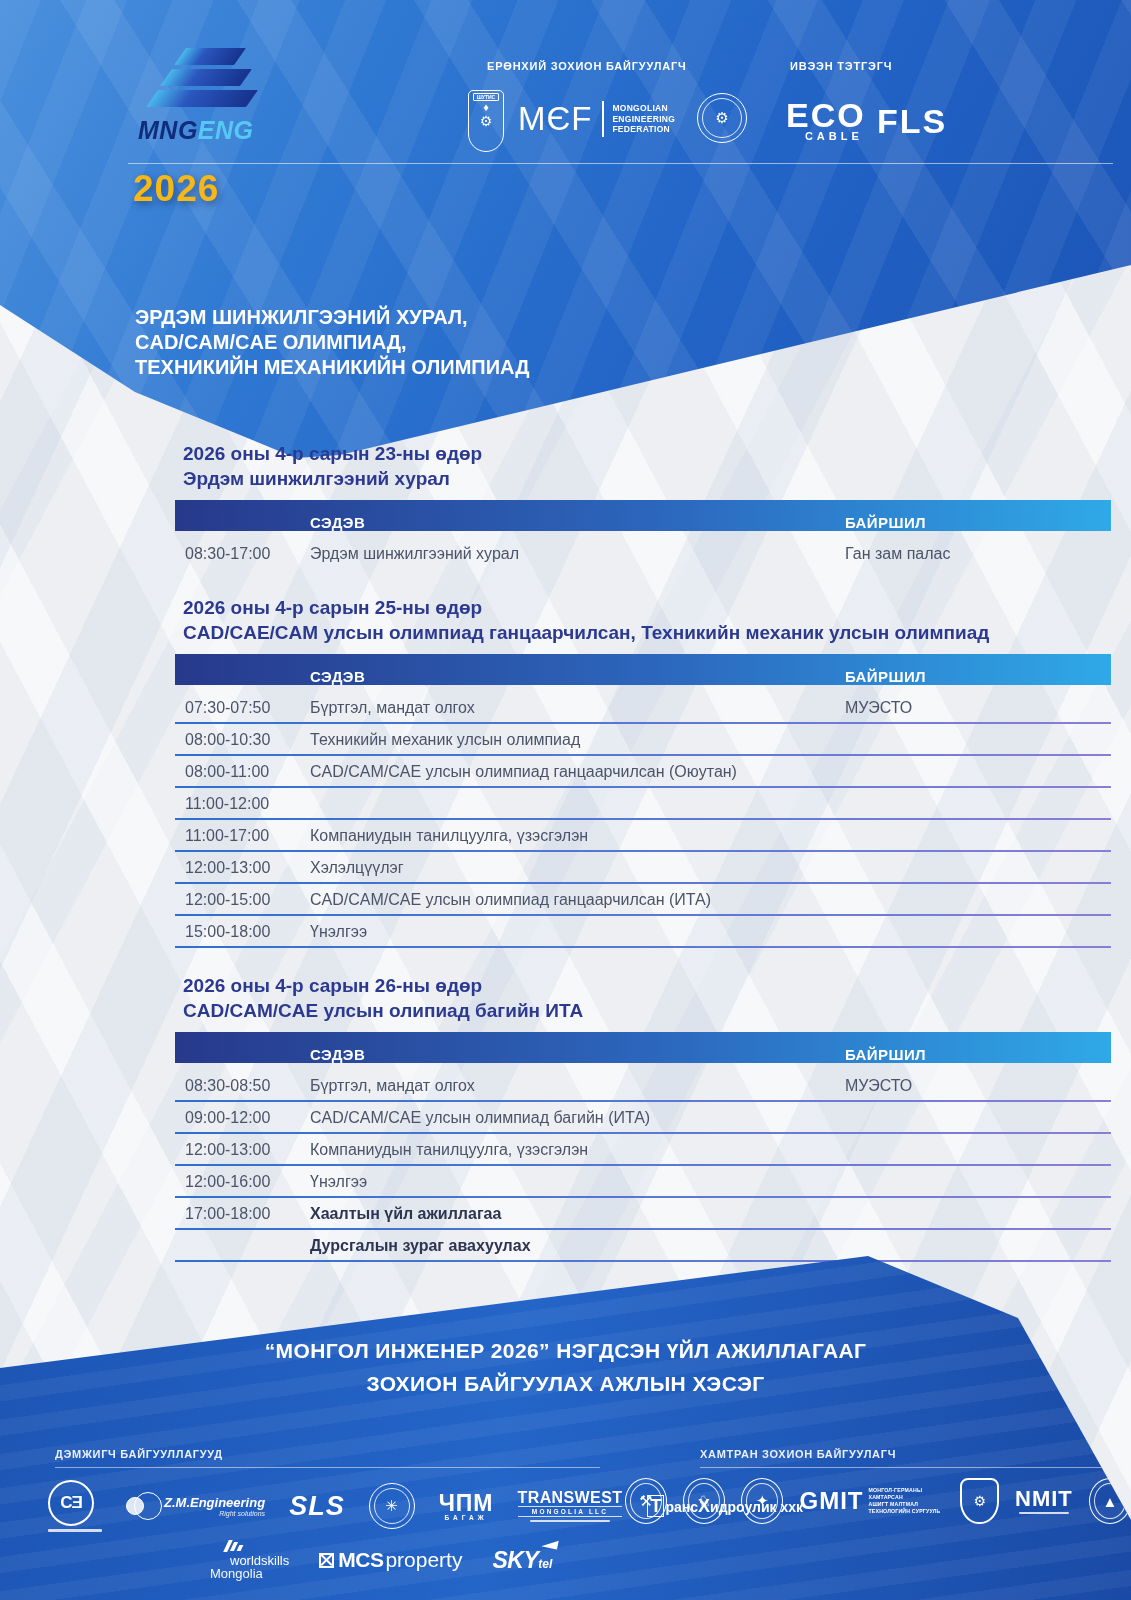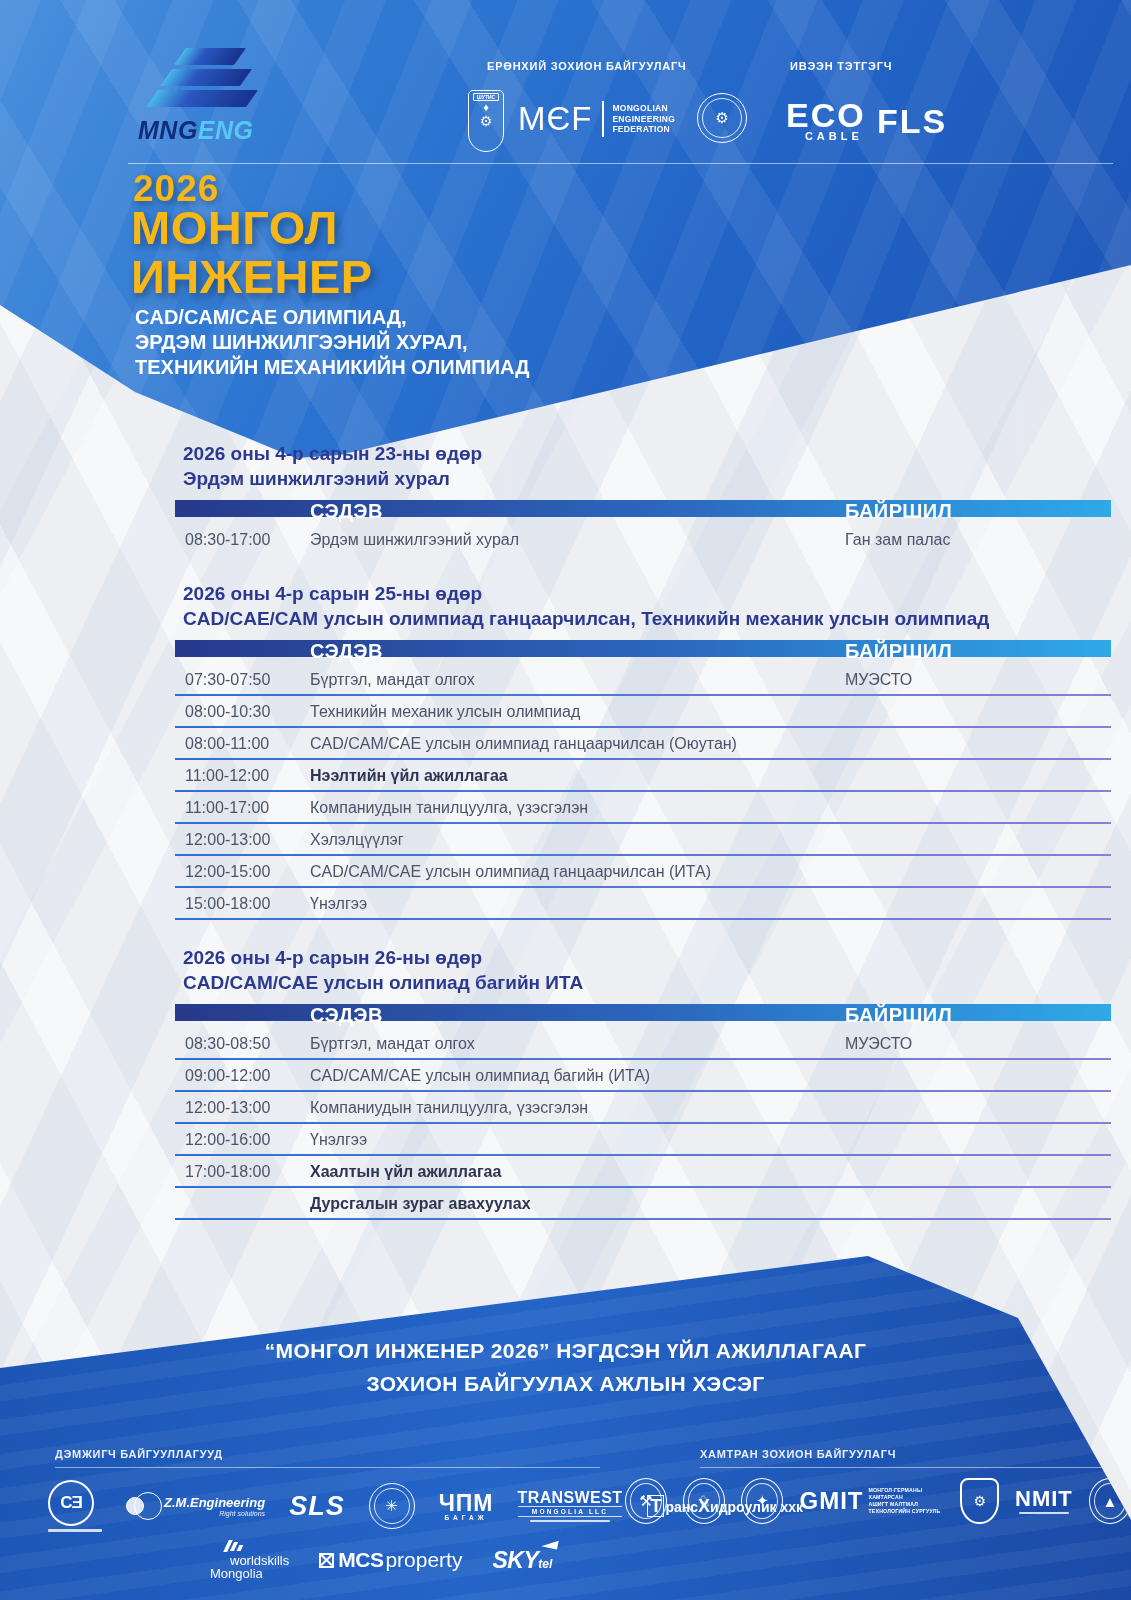--- a/index.html
+++ b/index.html
@@ -71,21 +71,21 @@
   .year{position:absolute;left:133px;top:168px;color:#f7b716;font-size:37px;font-weight:900;letter-spacing:1px;
     text-shadow:2px 3px 7px rgba(10,30,70,.45);}
   .big-title{position:absolute;left:131px;top:203px;color:#f7b716;font-size:47px;font-weight:900;line-height:49px;
     letter-spacing:.5px;text-shadow:3px 4px 9px rgba(10,30,70,.5);}
   .subtitle{position:absolute;left:135px;top:305px;color:#ffffff;font-size:20px;font-weight:800;line-height:25px;}
 
   
   .sections{position:absolute;left:175px;top:441px;width:936px;}
   .section{margin-bottom:25px;}
   .sec-head{color:#2b3990;font-weight:800;font-size:19px;line-height:25px;margin:0 0 9px 8px;}
-  .sec-bar{height:17px;display:flex;align-items:flex-start;color:#fff;font-weight:700;font-size:20px;letter-spacing:.4px;
+  .sec-bar{height:31px;display:flex;align-items:flex-end;color:#fff;font-weight:700;font-size:15px;letter-spacing:.4px;
     background:linear-gradient(90deg,#27398b 0%,#2c6ac0 55%,#2fa9e7 100%);}
   .col-time{width:135px;box-sizing:border-box;padding-left:10px;}
   .col-topic{flex:1;}
   .col-loc{width:266px;}
   .srow{display:flex;align-items:center;height:32px;position:relative;font-size:16px;color:#4b5369;}
   .srows{margin-top:7px;}
   .rline{position:absolute;left:0;right:0;bottom:0;height:2px;
     background:linear-gradient(90deg,#2e6fd2 0%,#5f7ad4 60%,#8a7ed6 100%);}
   .topic-bold{font-weight:800;color:#2d3552;}
 
@@ -201,27 +201,23 @@
 
     <div class="eco">
       <div class="eco-name">ECO</div>
       <div class="eco-sub">CABLE</div>
     </div>
     <div class="fls">FLS</div>
 
     <div class="hero-divider"></div>
 
     <div class="year">2026</div>
-    <div class="big-title">
-      <div>МОНГОЛ</div>
-      <div>ИНЖЕНЕР</div>
-    </div>
     <div class="subtitle">
+      <div>ЭРДЭМ ШИНЖИЛГЭЭНИЙ ХУРАЛ,</div>
       <div>CAD/CAM/CAE ОЛИМПИАД,</div>
-      <div>ЭРДЭМ ШИНЖИЛГЭЭНИЙ ХУРАЛ,</div>
       <div>ТЕХНИКИЙН МЕХАНИКИЙН ОЛИМПИАД</div>
     </div>
   </div>
 
   <div class="sections">
     <div class="section">
       <div class="sec-head">
         <div>2026 оны 4-р сарын 23-ны өдөр</div>
         <div>Эрдэм шинжилгээний хурал</div>
       </div>
@@ -267,21 +263,20 @@
 
     <div class="srow">
       <div class="col-time">08:00-11:00</div>
       <div class="col-topic">CAD/CAM/CAE улсын олимпиад ганцаарчилсан (Оюутан)</div>
       <div class="col-loc"></div>
       <div class="rline"></div>
     </div>
 
     <div class="srow">
       <div class="col-time">11:00-12:00</div>
-      <div class="col-topic topic-bold">Нээлтийн үйл ажиллагаа</div>
       <div class="col-loc"></div>
       <div class="rline"></div>
     </div>
 
     <div class="srow">
       <div class="col-time">11:00-17:00</div>
       <div class="col-topic">Компаниудын танилцуулга, үзэсгэлэн</div>
       <div class="col-loc"></div>
       <div class="rline"></div>
     </div>

